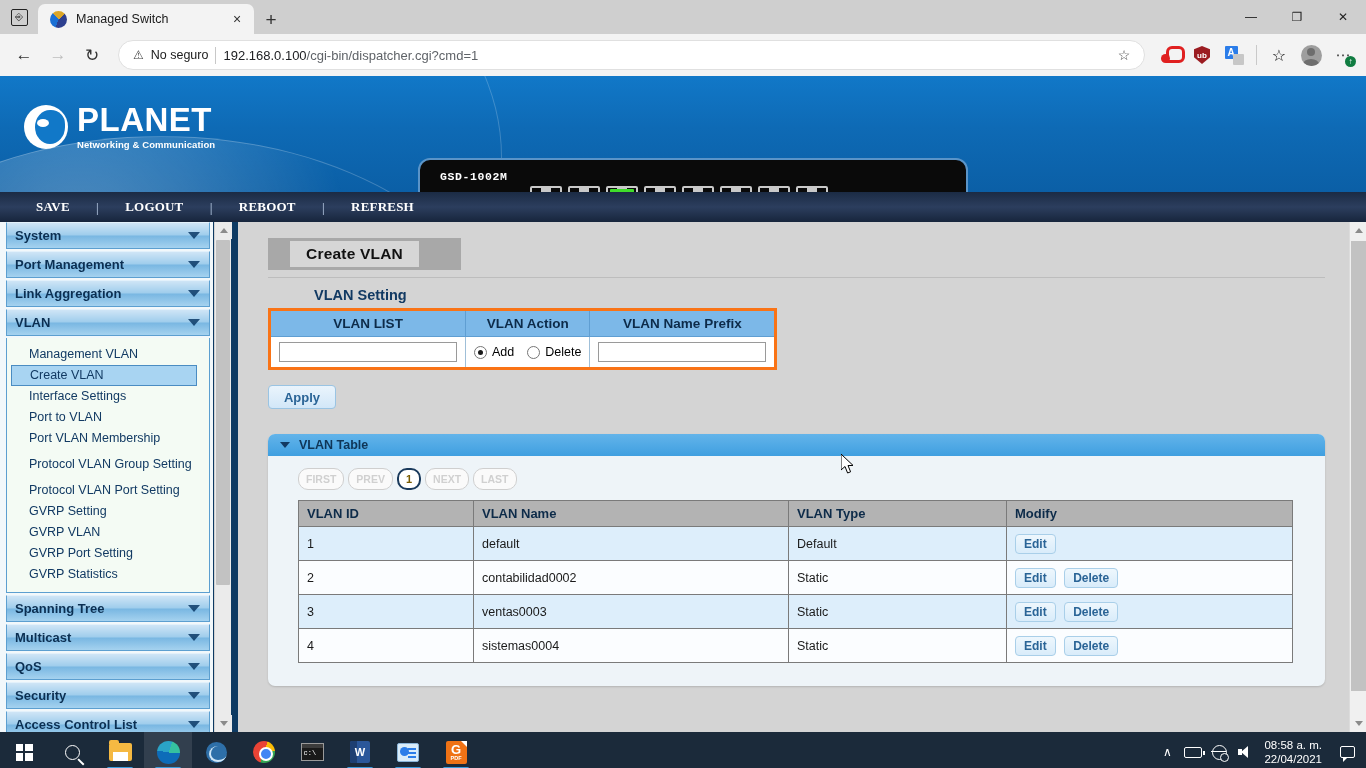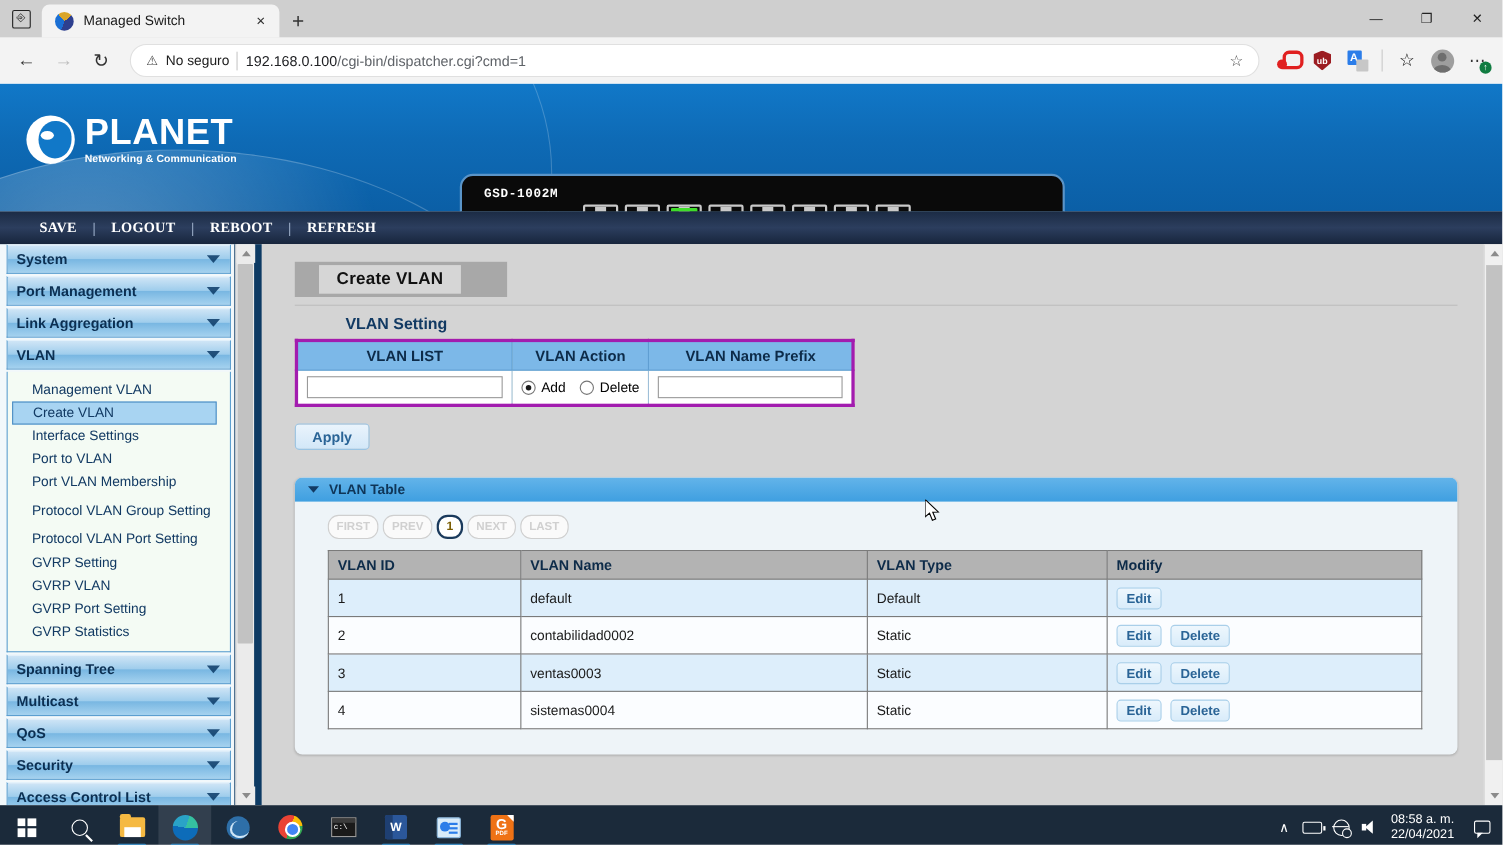--- a/index.html
+++ b/index.html
@@ -179,21 +179,21 @@
     background: #c9c9c9;
   }
   .port-jack.active::after {
     content: ""; position: absolute; left: 2px; top: 1px; right: 2px; bottom: 5px;
     background: #3fdd2a; border-radius: 1px;
   }
 
   
   .menubar {
     height: 30px; background: linear-gradient(180deg, #1b2b44 0%, #2c3e5e 50%, #17253c 100%);
-    display: flex; align-items: center; padding-left: 26px; gap: 4px;
+    display: flex; align-items: center; padding-left: 26px; gap: 16px;
   }
   .menuitem {
     color: #fff; font-size: 13px; font-weight: bold;
     font-family: "Liberation Serif", serif; padding: 0 10px; letter-spacing: .2px;
   }
   .menusep { color: #8fa2bd; font-size: 13px; }
 
   
   .bodyrow { display: flex; height: 510px; background: #cfcfcf; }
 
@@ -274,21 +274,21 @@
   .hr-title { height: 1px; background: #bdbdbd; margin: 7px 0 9px 0; }
 
   .sect-title {
     font-size: 14.5px; font-weight: bold; color: #123a63; margin-bottom: 5px;
     font-family: "Liberation Sans", sans-serif;
     margin-left: 46px;
   }
 
   table.setting {
     border-collapse: collapse; background: #fef9c3;
-    border: 3px solid #a21caf; width: 495px;
+    border: 3px solid #f97316; width: 495px;
   }
   table.setting th {
     background: #7cb8e8; border: 1px solid #5f9ed2; color: #0d2b49;
     font-size: 13.5px; font-weight: bold; height: 27px; text-align: center;
     font-family: "Liberation Sans", sans-serif;
   }
   table.setting td {
     border: 1px solid #9fbfd8; height: 32px; background: #fff; text-align: center;
     padding: 0 8px;
   }

